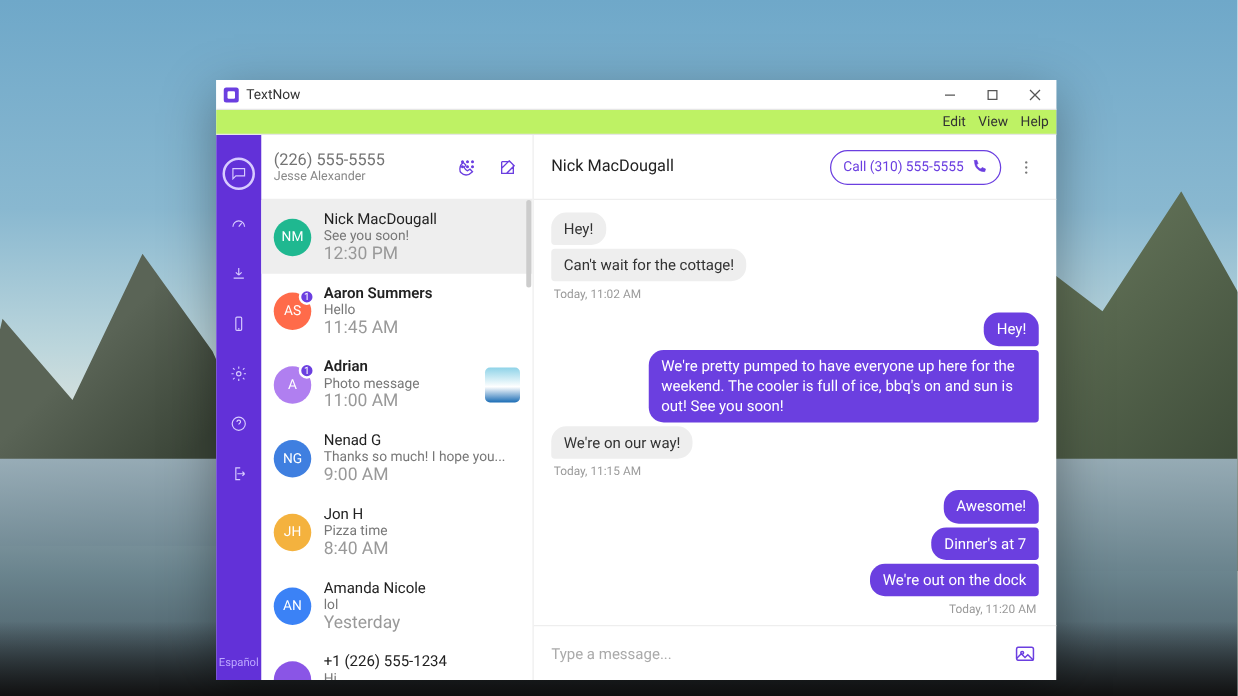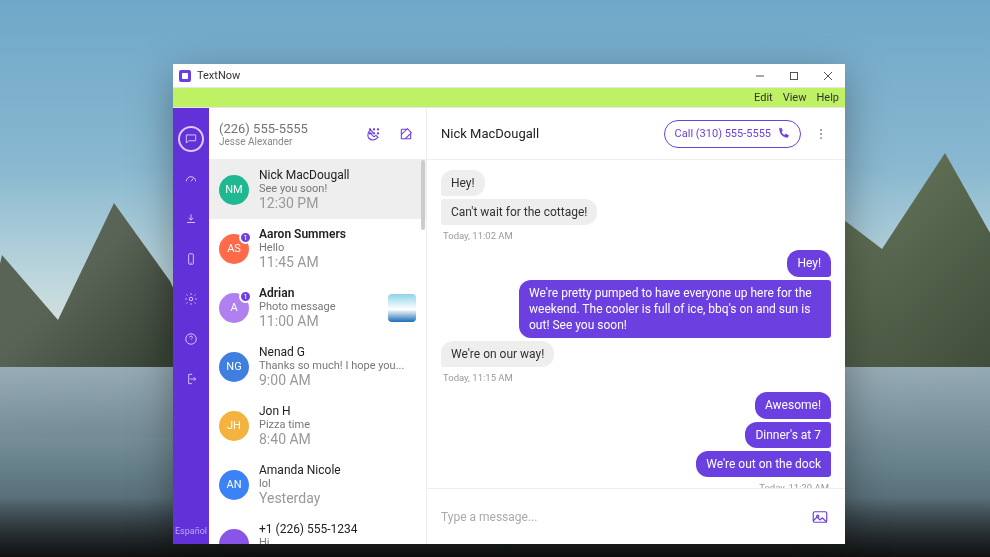--- a/index.html
+++ b/index.html
@@ -72,21 +72,21 @@
   .bubble{max-width:80%;padding:5px 10px;border-radius:12px;line-height:1.35;}
   .bubble.in{background:#eeeeee;color:#333;border-bottom-left-radius:3px;align-self:flex-start;}
   .bubble.out{background:#6b3fe0;color:#fff;border-bottom-right-radius:3px;}
   .stack{display:flex;flex-direction:column;gap:3px;justify-content:space-between;}
   .stack.right{align-items:flex-end;}
   .stack .bubble.in + .bubble.in{border-top-left-radius:3px;}
   .stack .bubble.out + .bubble.out{border-top-right-radius:3px;}
   .ts{font-size:9.5px;color:#9a9a9a;margin:2px 2px 6px;}
   .ts.right{align-self:flex-end;}
 
-  .composer{height:56px;border-top:1px solid #eee;display:flex;align-items:center;padding:0 14px;gap:10px;}
+  .composer{height:44px;border-top:1px solid #eee;display:flex;align-items:center;padding:0 14px;gap:10px;}
   .composer input{flex:1;border:none;outline:none;font-size:12px;color:#333;}
   .composer input::placeholder{color:#aaa;}
   .composer .imgbtn{width:22px;height:22px;display:flex;align-items:center;justify-content:center;}
   .composer .imgbtn svg{width:18px;height:18px;stroke:#6b3fe0;fill:none;stroke-width:1.6;}
 </style>
 </head>
 <body>
 
 <div class="mtn"></div>
 <div class="lake"></div>

